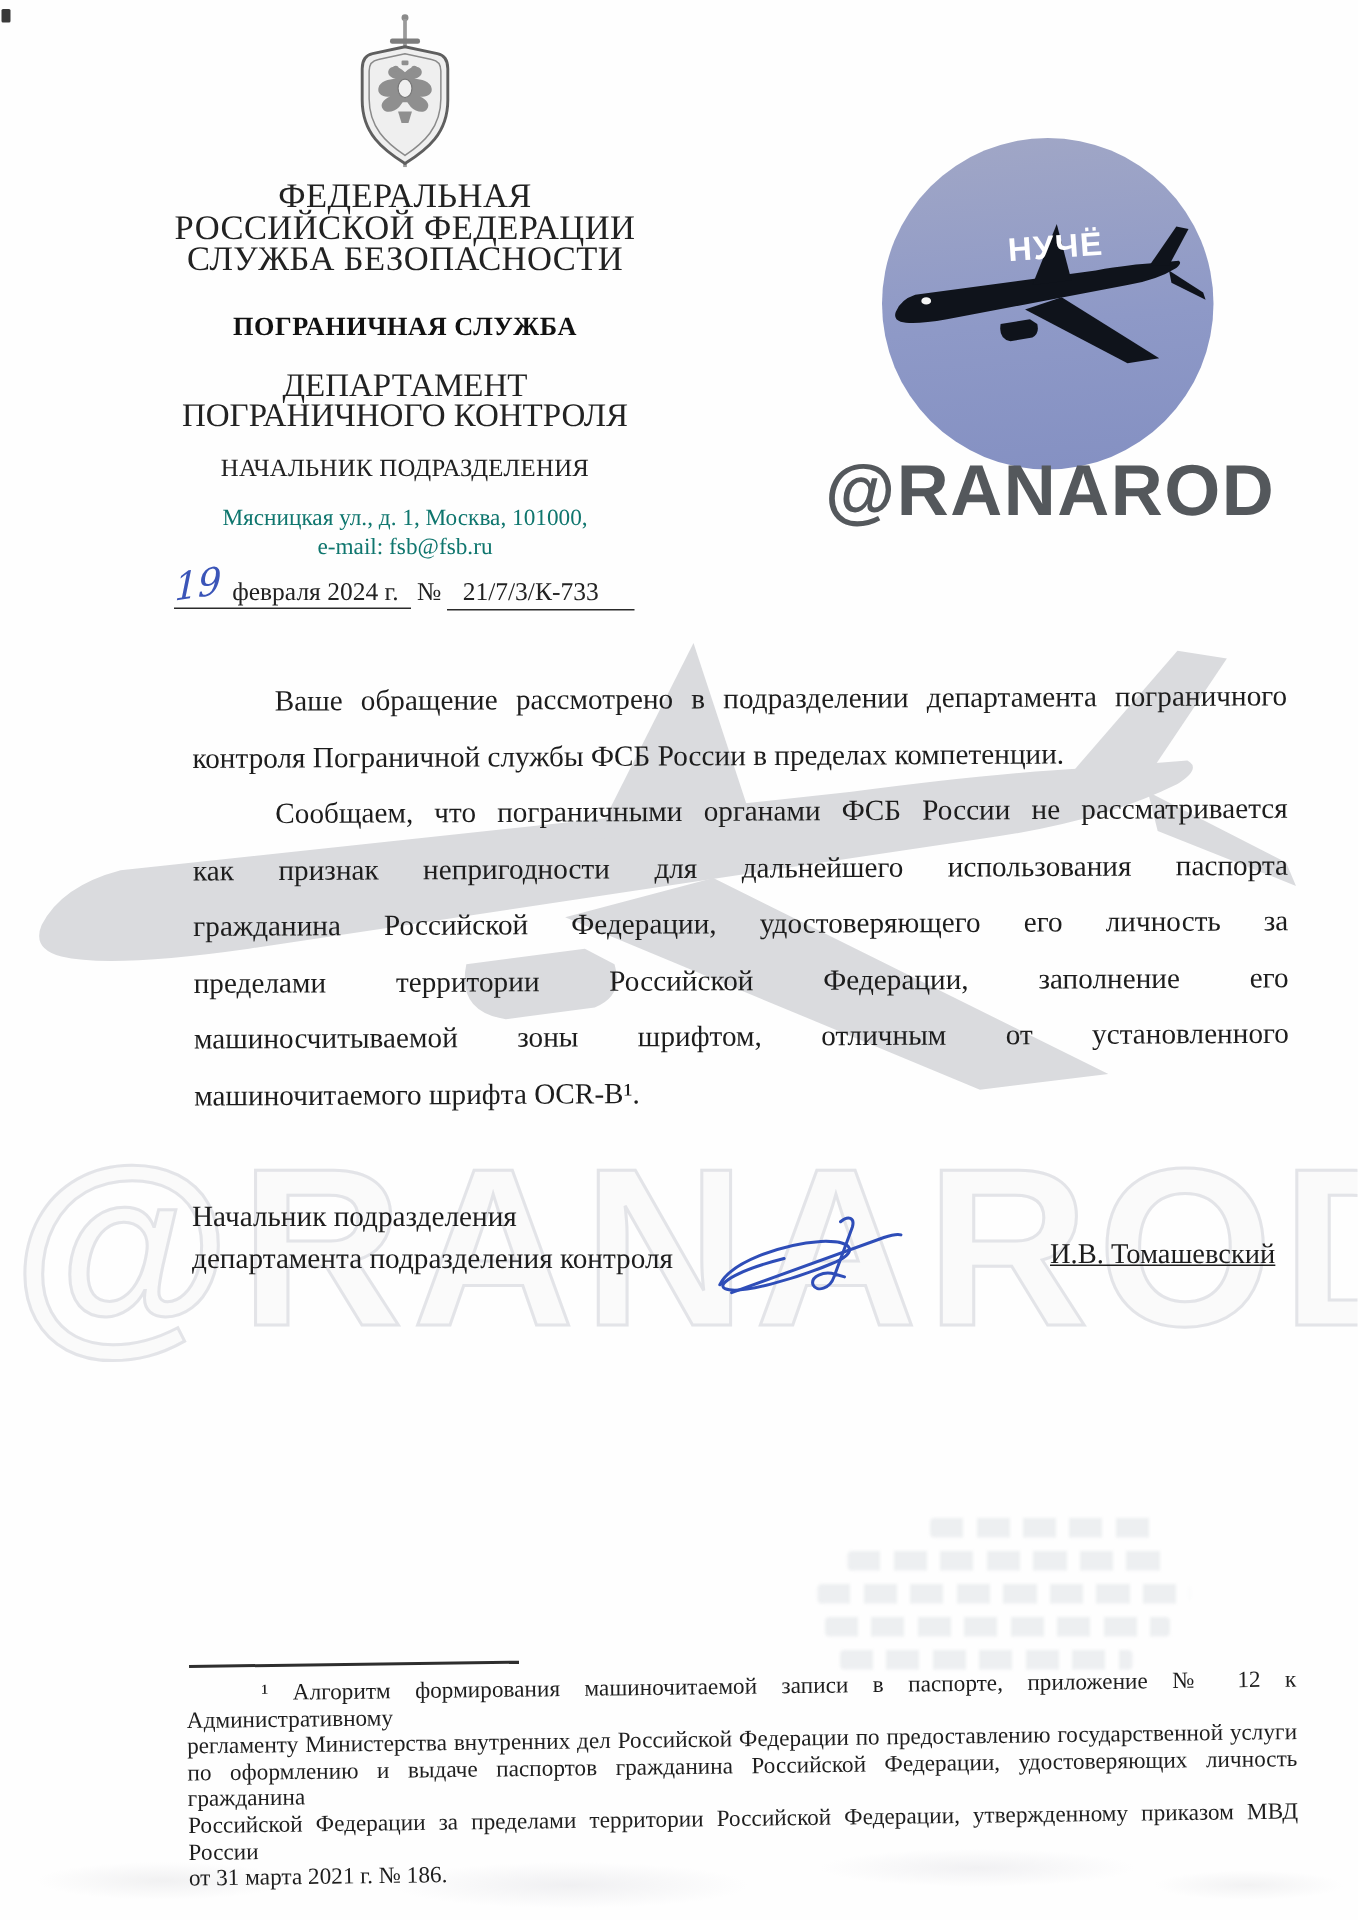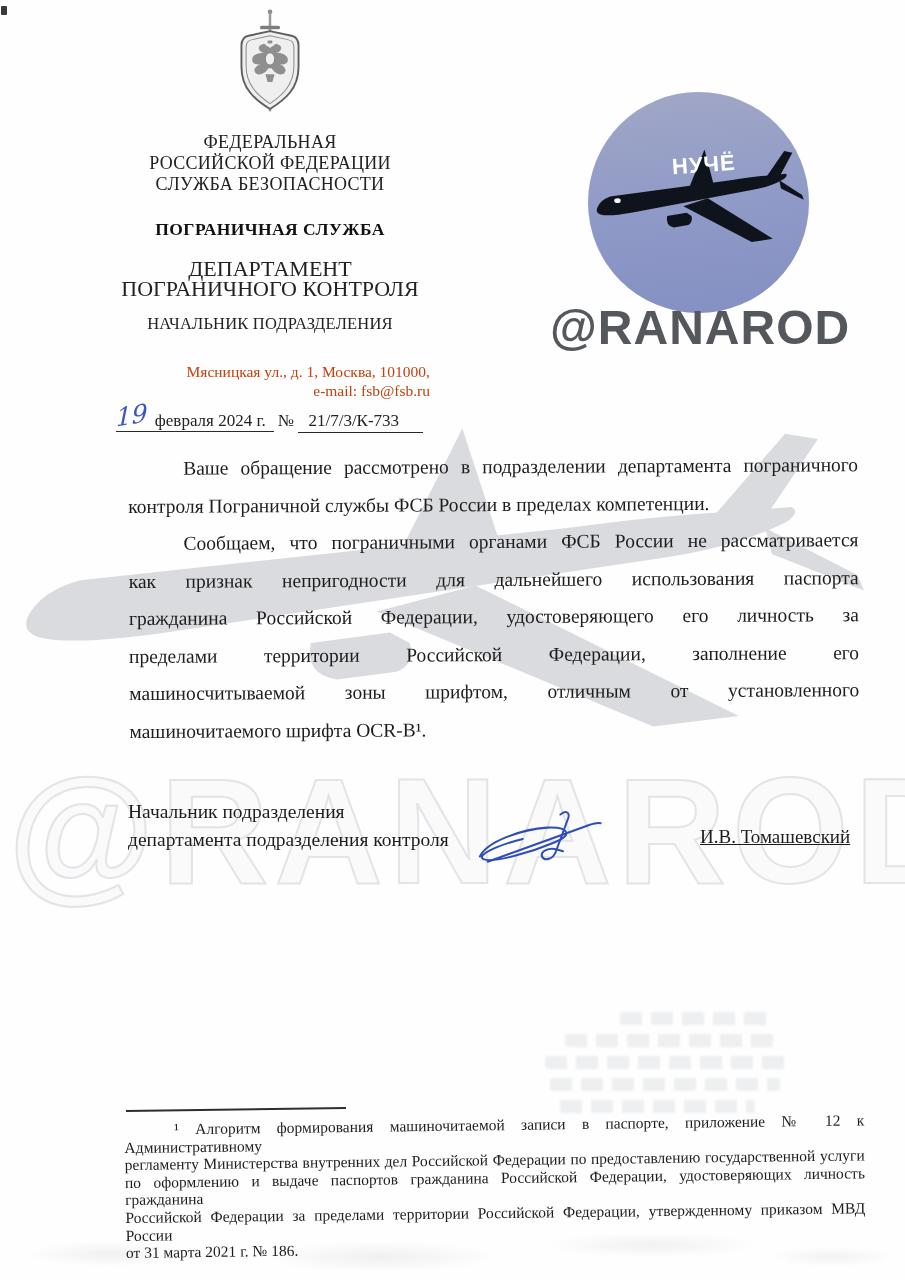--- a/index.html
+++ b/index.html
@@ -24,25 +24,25 @@
     background:
       radial-gradient(120px 18px at 12% 55%, #f1f1f2, rgba(255,255,255,0) 70%),
       radial-gradient(170px 22px at 42% 60%, #f0f0f2, rgba(255,255,255,0) 70%),
       radial-gradient(150px 18px at 72% 40%, #f1f1f3, rgba(255,255,255,0) 70%),
       radial-gradient(90px 14px at 92% 60%, #f2f2f3, rgba(255,255,255,0) 70%);}
   .speck{left:1px;top:6px;width:6px;height:9px;background:#3a3a3a;border-radius:1px;z-index:3;}
 
   
   .letterhead{left:110px;top:8px;width:320px;text-align:center;z-index:2;}
   .emblem{width:78px;height:108px;margin:0 auto;display:block;}
-  .org{margin-top:16px;font-size:18px;line-height:21px;letter-spacing:.3px;color:#222;}
+  .org{margin-top:4px;font-size:23px;line-height:21px;letter-spacing:.3px;color:#222;}
   .service{margin-top:24px;font-size:17.5px;font-weight:bold;letter-spacing:.4px;color:#111;}
   .dept{margin-top:19px;font-size:22px;line-height:20px;color:#222;}
   .position{margin-top:15px;font-size:16.5px;letter-spacing:.2px;color:#222;}
-  .address{margin-top:28px;font-size:15.5px;line-height:19px;color:#c2410c;text-align:right;}
+  .address{margin-top:14px;font-size:15.5px;line-height:19px;color:#0f766e;}
   .dateline{margin-top:11px;margin-left:6px;font-size:17px;text-align:left;white-space:nowrap;color:#222;}
   .ul{border-bottom:1.5px solid #2a2a2a;display:inline-block;}
   .date-part{padding-right:8px;}
   .num-part{padding:0 24px 1px 10px;}
   .hand{display:inline-block;font-family:"DejaVu Serif",serif;font-style:italic;
         color:#3b55b8;font-size:25px;line-height:0;transform:rotate(-9deg) skewX(-10deg) translateY(-2px);
         margin-right:7px;}
 
   
   .logo{left:588px;top:92px;width:221px;height:221px;border-radius:50%;overflow:hidden;z-index:2;

